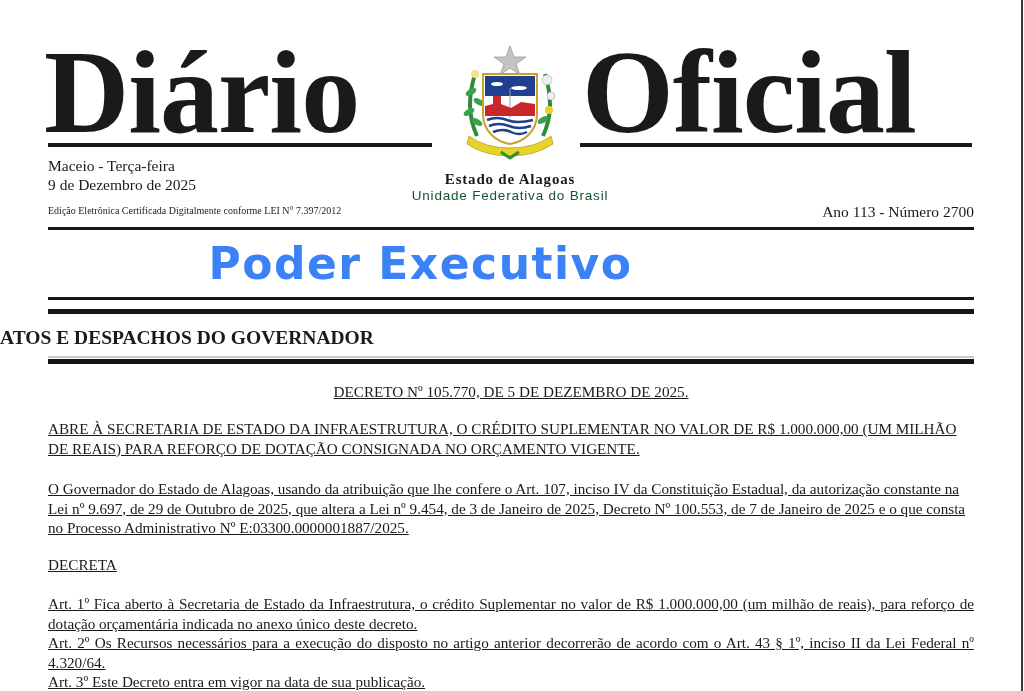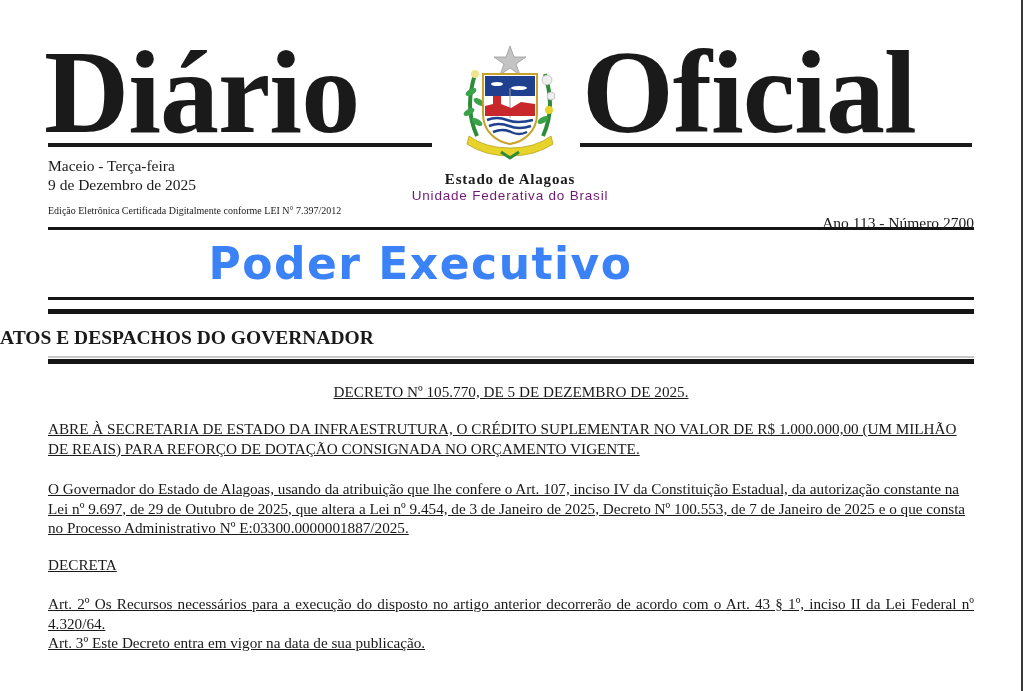--- a/index.html
+++ b/index.html
@@ -30,27 +30,27 @@
   .meta-left {
     position: absolute; left: 48px; top: 156px; font-size: 15.5px; line-height: 19px; color: #1a1a1a;
   }
   .state-block {
     position: absolute; left: 380px; top: 171px; width: 260px; text-align: center;
   }
   .state-name {
     font-family: "Liberation Serif", serif; font-weight: bold; font-size: 15px; line-height: 17px; letter-spacing: 0.8px;
   }
   .state-sub {
-    font-family: "Liberation Sans", sans-serif; font-size: 13.5px; line-height: 16px; letter-spacing: 0.8px; color: #701a75;
+    font-family: "Liberation Sans", sans-serif; font-size: 13.5px; line-height: 16px; letter-spacing: 0.8px; color: #14532d;
   }
   .edition-line {
     position: absolute; left: 48px; top: 205px; font-size: 10px; color: #1a1a1a;
   }
   .issue-number {
-    position: absolute; right: 50px; top: 214px; font-size: 15.5px; color: #1a1a1a;
+    position: absolute; right: 50px; top: 203px; font-size: 15.5px; color: #1a1a1a;
   }
   .hline { position: absolute; left: 48px; width: 926px; background: #151515; }
   #line1 { top: 227px; height: 3px; }
   #line2 { top: 297px; height: 3px; }
   #line3 { top: 309px; height: 5px; }
   #line4-light { top: 356px; height: 2px; background: #c9c9c9; }
   #line4 { top: 359px; height: 5px; }
 
   .section-title {
     position: absolute; left: 0; width: 841px; top: 237px; text-align: center;
@@ -152,15 +152,16 @@
 
 <div class="body-text preamble">
   <span>O Governador do Estado de Alagoas, usando da atribuição que lhe confere o Art. 107, inciso IV da Constituição Estadual, da autorização constante na</span>
   <span>Lei nº 9.697, de 29 de Outubro de 2025, que altera a Lei nº 9.454, de 3 de Janeiro de 2025, Decreto Nº 100.553, de 7 de Janeiro de 2025 e o que consta</span>
   <span>no Processo Administrativo Nº E:03300.0000001887/2025.</span>
 </div>
 
 <div class="body-text decreta">DECRETA</div>
 
 <div class="body-text articles">
+  <p>Art. 1º Fica aberto à Secretaria de Estado da Infraestrutura, o crédito Suplementar no valor de R$ 1.000.000,00 (um milhão de reais), para reforço de dotação orçamentária indicada no anexo único deste decreto.</p>
   <p>Art. 2º Os Recursos necessários para a execução do disposto no artigo anterior decorrerão de acordo com o Art. 43 § 1º, inciso II da Lei Federal nº 4.320/64.</p>
   <p>Art. 3º Este Decreto entra em vigor na data de sua publicação.</p>
 </div>
 
 </body></html>

